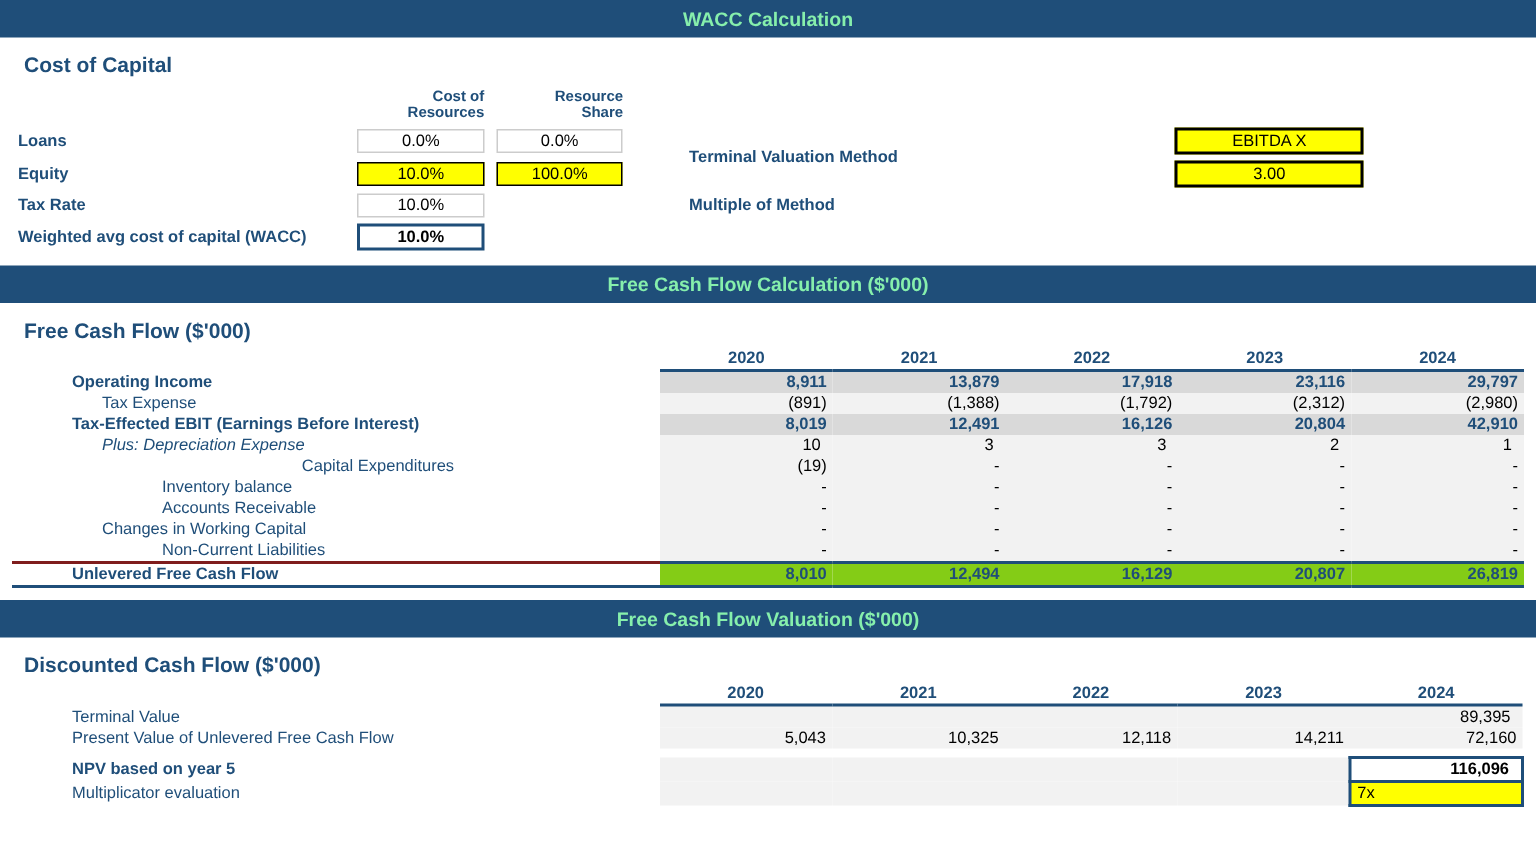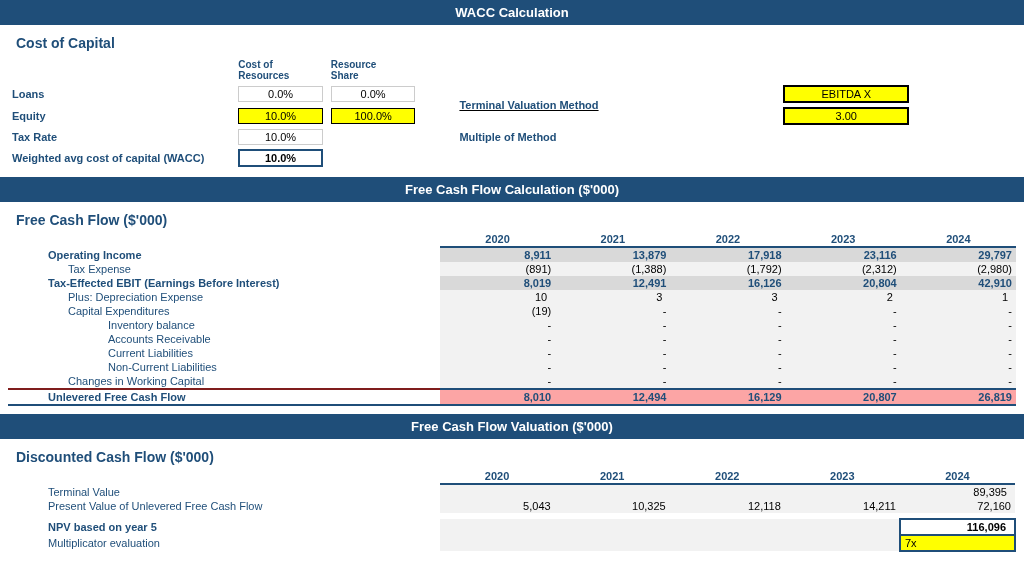--- a/index.html
+++ b/index.html
@@ -6,21 +6,21 @@
     body {
       font-family: Arial, sans-serif;
       font-size: 11px;
       background: #fff;
       color: #000;
       width: 1024px;
     }
 
     .section-header {
       background: #1f4e79;
-      color: #ffffff;
+      color: #86efac;
       text-align: center;
       font-weight: bold;
       font-size: 13px;
       padding: 5px 0;
     }
 
     .sub-header {
       color: #1f4e79;
       font-weight: bold;
       font-size: 14px;
@@ -37,21 +37,21 @@
     }
 
     .wacc-table td {
       padding: 2px 4px;
       vertical-align: middle;
     }
 
     .col-header {
       color: #1f4e79;
       font-weight: bold;
-      text-align: left;
+      text-align: right;
       font-size: 10px;
     }
 
     .label-col {
       width: 220px;
       font-weight: bold;
       color: #1f4e79;
     }
 
     .value-cell {
@@ -103,21 +103,21 @@
     }
 
     .total-row td {
       font-weight: bold;
       color: #1f4e79;
       border-top: 2px solid #1f4e79;
       border-bottom: 2px solid #1f4e79;
     }
 
     .total-row .data-cell {
-      background: #fca5a5;
+      background: #84cc16;
     }
 
     .operating-income td {
       font-weight: bold;
       color: #1f4e79;
     }
 
     .tax-effected td {
       font-weight: bold;
       color: #1f4e79;
@@ -163,21 +163,21 @@
       <td></td>
     </tr>
     <tr>
       <td class="label-col">Loans</td>
       <td class="value-cell">
         <div style="border:1px solid #ccc; text-align:center; padding:1px 0;">0.0%</div>
       </td>
       <td class="value-cell">
         <div style="border:1px solid #ccc; text-align:center; padding:1px 0;">0.0%</div>
       </td>
-      <td colspan="2" rowspan="2" style="padding-left:40px; vertical-align:middle;text-decoration:underline;">
+      <td colspan="2" rowspan="2" style="padding-left:40px; vertical-align:middle;">
         <span style="font-weight:bold; color:#1f4e79;">Terminal Valuation Method</span>
       </td>
       <td>
         <div class="input-yellow" style="border:2px solid #000;">EBITDA X</div>
       </td>
       <td></td>
     </tr>
     <tr>
       <td class="label-col" style="font-weight:bold;color:#1f4e79;">Equity</td>
       <td class="value-cell">
@@ -263,30 +263,30 @@
     <tr class="tax-effected">
       <td class="row-label" style="font-weight:bold; color:#1f4e79; padding-left:40px;">Tax-Effected EBIT (Earnings Before Interest)</td>
       <td class="data-cell">8,019</td>
       <td class="data-cell">12,491</td>
       <td class="data-cell">16,126</td>
       <td class="data-cell">20,804</td>
       <td class="data-cell">42,910</td>
     </tr>
 
     <tr>
-      <td class="row-label" style="padding-left:60px; color:#1f4e79;">Plus: Depreciation Expense</td>
+      <td class="row-label" style="padding-left:60px; color:#1f4e79;font-style:italic;">Plus: Depreciation Expense</td>
       <td class="data-cell-white" style="text-align:right; padding-right:8px;">10</td>
       <td class="data-cell-white" style="text-align:right; padding-right:8px;">3</td>
       <td class="data-cell-white" style="text-align:right; padding-right:8px;">3</td>
       <td class="data-cell-white" style="text-align:right; padding-right:8px;">2</td>
       <td class="data-cell-white" style="text-align:right; padding-right:8px;">1</td>
     </tr>
 
     <tr>
-      <td class="row-label" style="padding-left:60px; color:#1f4e79;">Capital Expenditures</td>
+      <td class="row-label" style="padding-left:60px; color:#1f4e79;text-align:center;">Capital Expenditures</td>
       <td class="data-cell-white">(19)</td>
       <td class="data-cell-white">-</td>
       <td class="data-cell-white">-</td>
       <td class="data-cell-white">-</td>
       <td class="data-cell-white">-</td>
     </tr>
 
     <tr>
       <td class="row-label" style="padding-left:100px; color:#1f4e79;">Inventory balance</td>
       <td class="data-cell-white">-</td>
@@ -298,40 +298,32 @@
 
     <tr>
       <td class="row-label" style="padding-left:100px; color:#1f4e79;">Accounts Receivable</td>
       <td class="data-cell-white">-</td>
       <td class="data-cell-white">-</td>
       <td class="data-cell-white">-</td>
       <td class="data-cell-white">-</td>
       <td class="data-cell-white">-</td>
     </tr>
 
-    <tr>
-      <td class="row-label" style="padding-left:100px; color:#1f4e79;">Current Liabilities</td>
+
+    <tr>
+      <td class="row-label" style="padding-left:60px; color:#1f4e79;">Changes in Working Capital</td>
       <td class="data-cell-white">-</td>
       <td class="data-cell-white">-</td>
       <td class="data-cell-white">-</td>
       <td class="data-cell-white">-</td>
       <td class="data-cell-white">-</td>
     </tr>
 
     <tr>
       <td class="row-label" style="padding-left:100px; color:#1f4e79;">Non-Current Liabilities</td>
-      <td class="data-cell-white">-</td>
-      <td class="data-cell-white">-</td>
-      <td class="data-cell-white">-</td>
-      <td class="data-cell-white">-</td>
-      <td class="data-cell-white">-</td>
-    </tr>
-
-    <tr>
-      <td class="row-label" style="padding-left:60px; color:#1f4e79;">Changes in Working Capital</td>
       <td class="data-cell-white">-</td>
       <td class="data-cell-white">-</td>
       <td class="data-cell-white">-</td>
       <td class="data-cell-white">-</td>
       <td class="data-cell-white">-</td>
     </tr>
 
     <tr class="total-row">
       <td class="row-label" style="font-weight:bold; color:#1f4e79; padding-left:40px; border-top:2px solid #7f1d1d; border-bottom:2px solid #1f4e79;">Unlevered Free Cash Flow</td>
       <td class="data-cell" style="font-weight:bold; border-top:2px solid #1f4e79; border-bottom:2px solid #1f4e79;">8,010</td>

